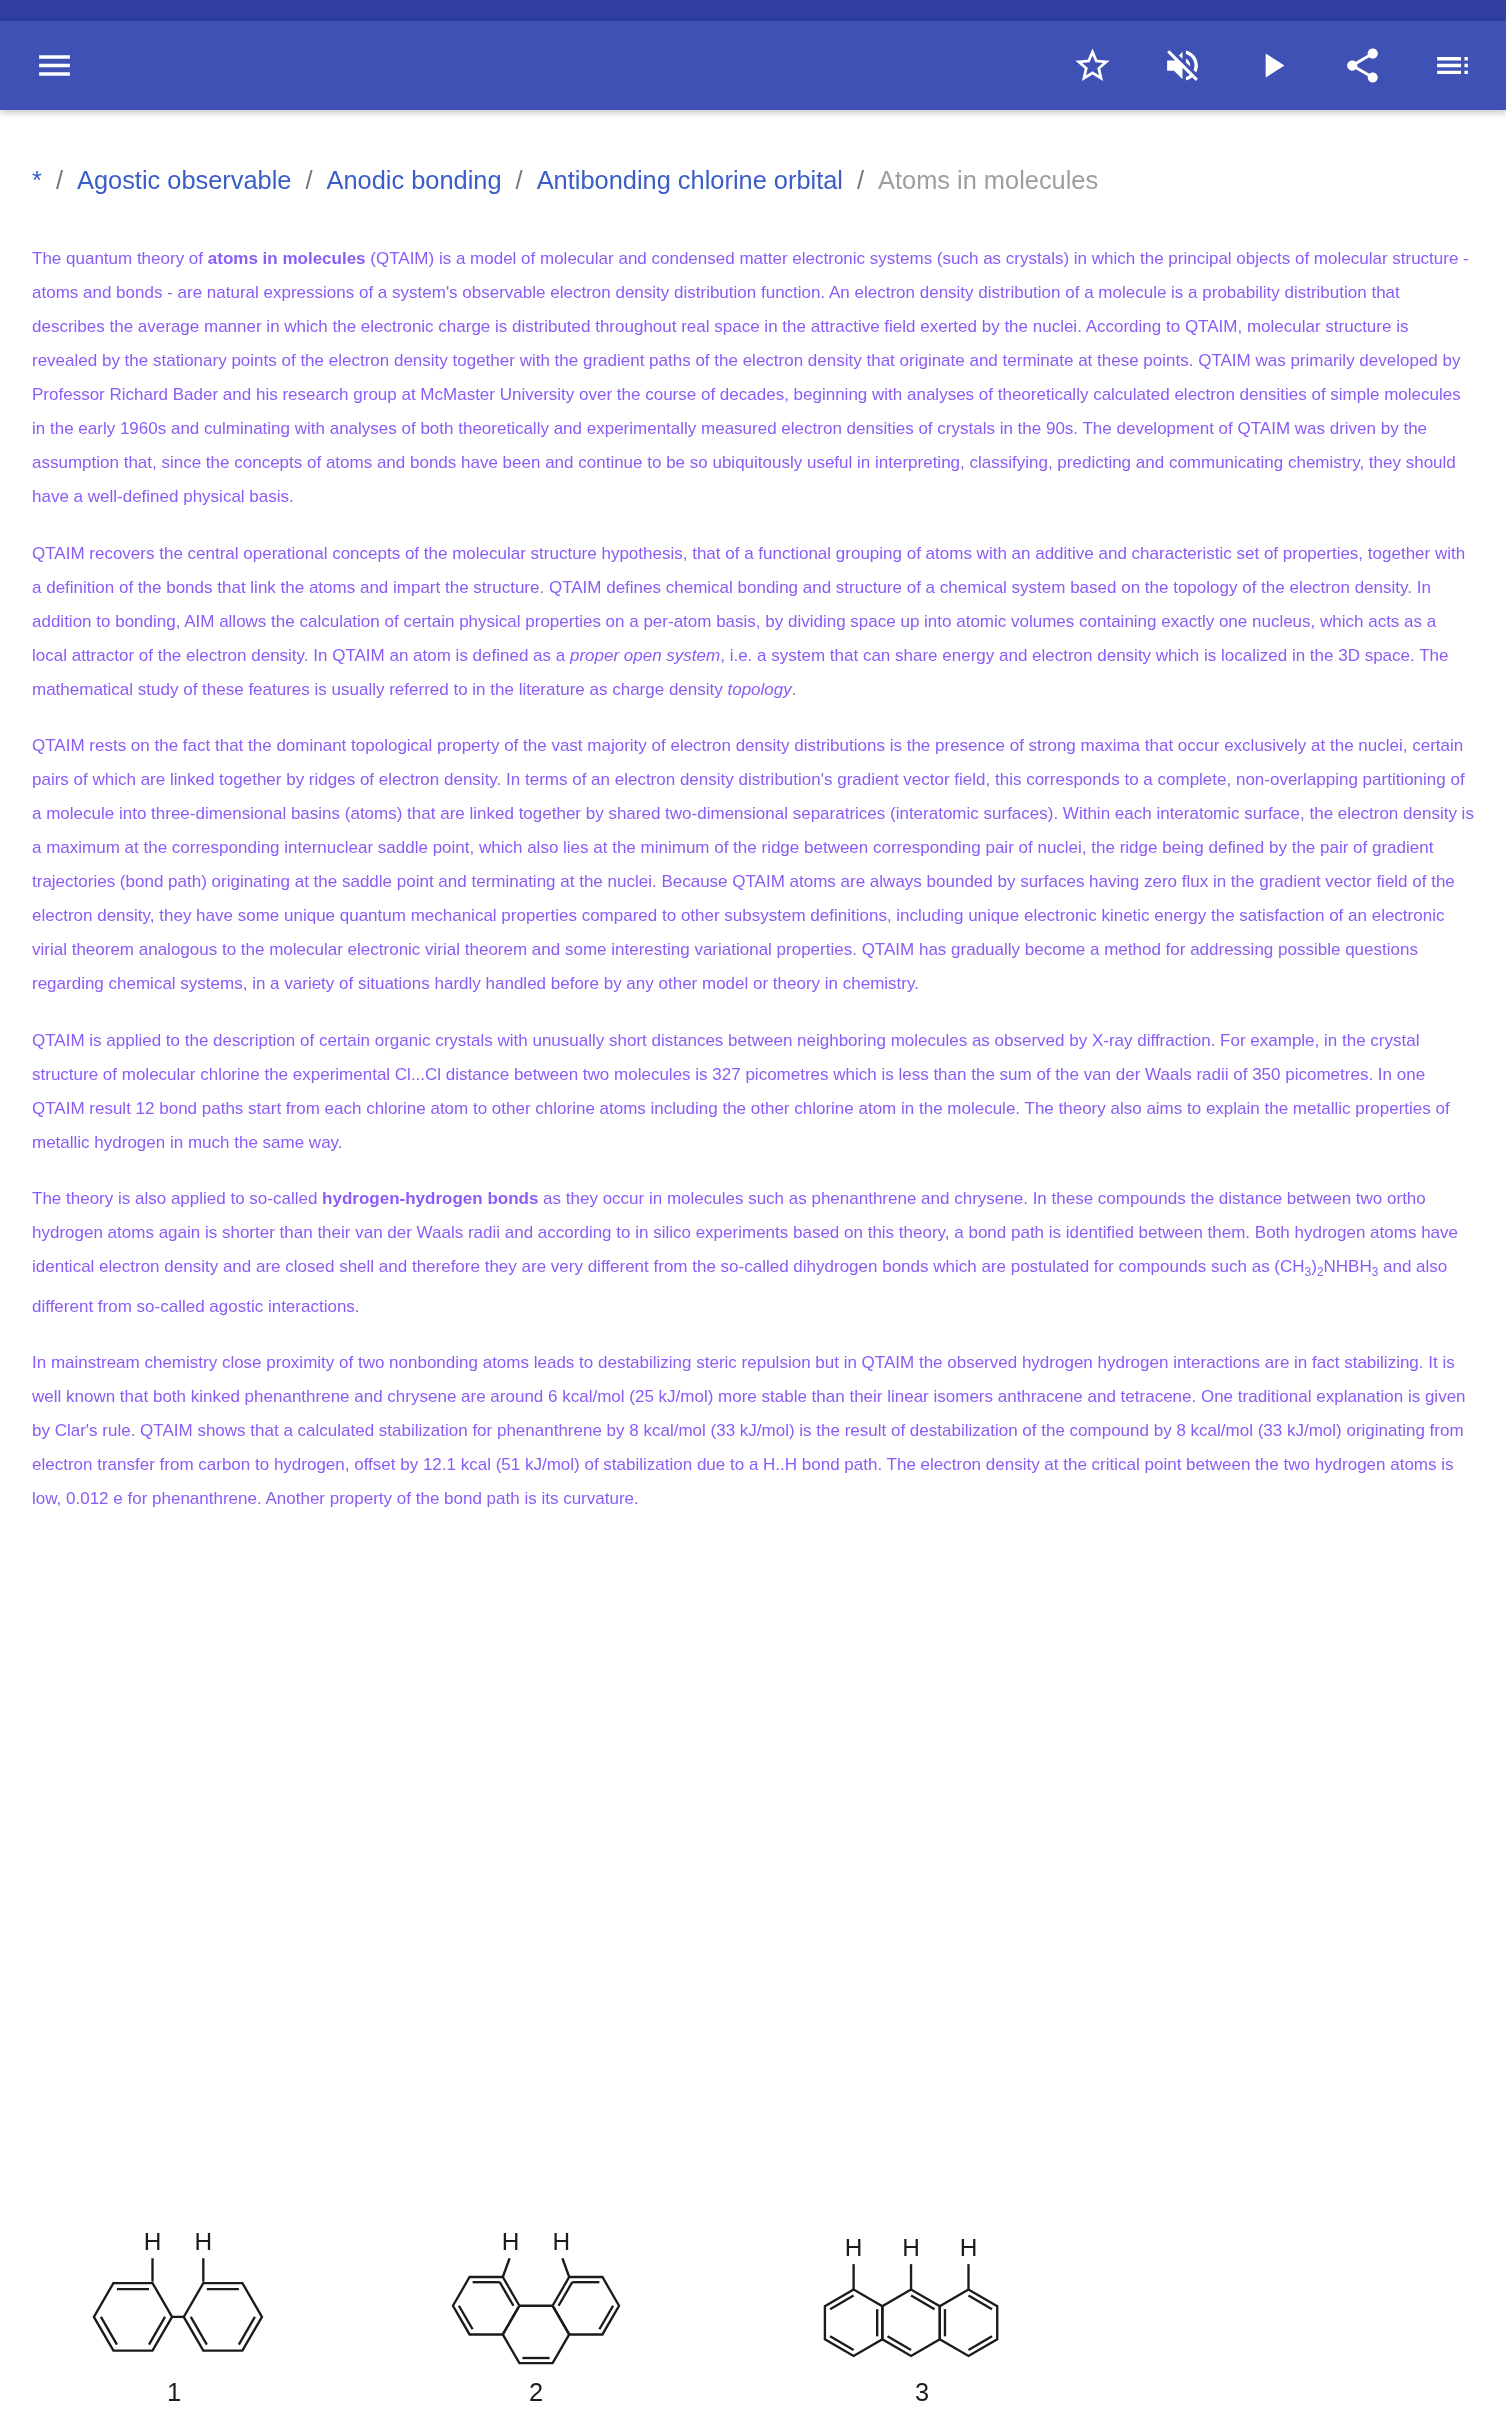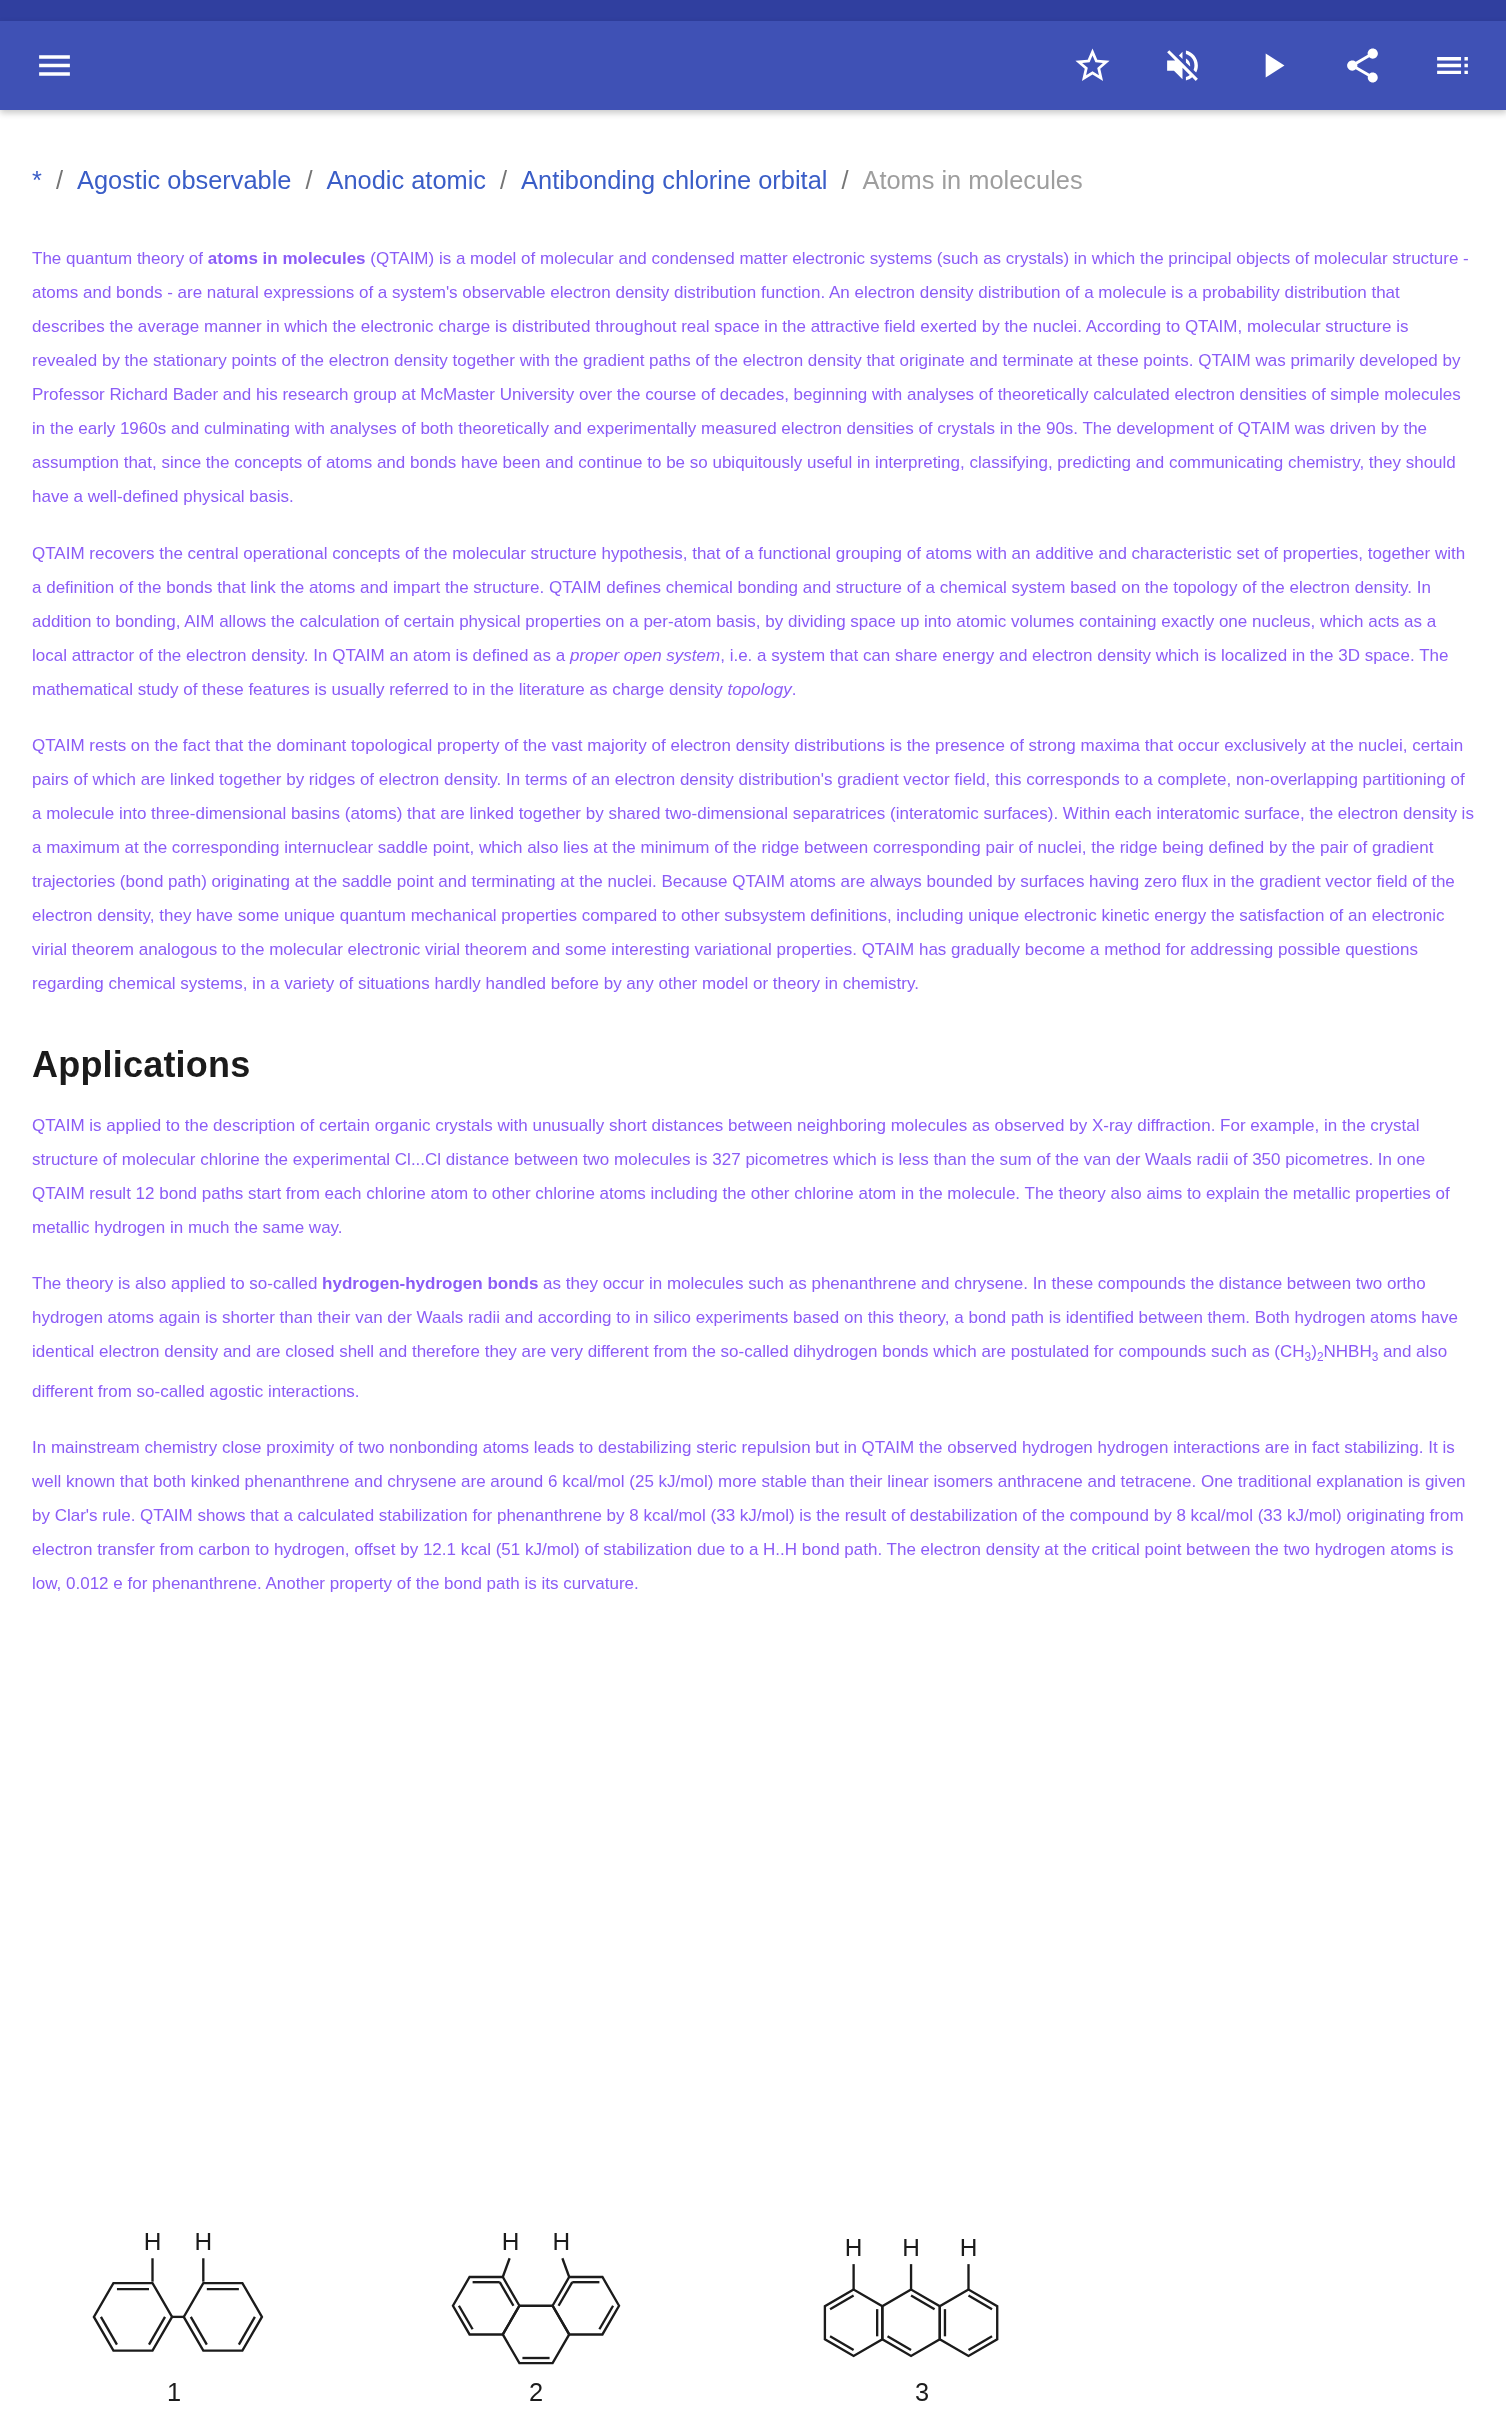--- a/index.html
+++ b/index.html
@@ -95,31 +95,30 @@
       </div>
     </div>
   </div>
 
   <div class="content">
     <div class="breadcrumb">
         <span class="crumb crumb-link">*</span>
         <span class="crumb-sep">/</span>
         <span class="crumb crumb-link">Agostic observable</span>
         <span class="crumb-sep">/</span>
-        <span class="crumb crumb-link">Anodic atomic</span>
+        <span class="crumb crumb-link">Anodic bonding</span>
         <span class="crumb-sep">/</span>
         <span class="crumb crumb-link">Antibonding chlorine orbital</span>
         <span class="crumb-sep">/</span>
         <span class="crumb crumb-current">Atoms in molecules</span>
       </div>
     <div class="article">
         <p class="para"><span>The quantum theory of </span><b>atoms in molecules</b><span> (QTAIM) is a model of molecular and condensed matter electronic systems (such as crystals) in which the principal objects of molecular structure - atoms and bonds - are natural expressions of a system's observable electron density distribution function. An electron density distribution of a molecule is a probability distribution that describes the average manner in which the electronic charge is distributed throughout real space in the attractive field exerted by the nuclei. According to QTAIM, molecular structure is revealed by the stationary points of the electron density together with the gradient paths of the electron density that originate and terminate at these points. QTAIM was primarily developed by Professor Richard Bader and his research group at McMaster University over the course of decades, beginning with analyses of theoretically calculated electron densities of simple molecules in the early 1960s and culminating with analyses of both theoretically and experimentally measured electron densities of crystals in the 90s. The development of QTAIM was driven by the assumption that, since the concepts of atoms and bonds have been and continue to be so ubiquitously useful in interpreting, classifying, predicting and communicating chemistry, they should have a well-defined physical basis.</span></p>
         <p class="para"><span>QTAIM recovers the central operational concepts of the molecular structure hypothesis, that of a functional grouping of atoms with an additive and characteristic set of properties, together with a definition of the bonds that link the atoms and impart the structure. QTAIM defines chemical bonding and structure of a chemical system based on the topology of the electron density. In addition to bonding, AIM allows the calculation of certain physical properties on a per-atom basis, by dividing space up into atomic volumes containing exactly one nucleus, which acts as a local attractor of the electron density. In QTAIM an atom is defined as a </span><i>proper open system</i><span>, i.e. a system that can share energy and electron density which is localized in the 3D space. The mathematical study of these features is usually referred to in the literature as charge density </span><i>topology</i><span>.</span></p>
         <p class="para"><span>QTAIM rests on the fact that the dominant topological property of the vast majority of electron density distributions is the presence of strong maxima that occur exclusively at the nuclei, certain pairs of which are linked together by ridges of electron density. In terms of an electron density distribution's gradient vector field, this corresponds to a complete, non-overlapping partitioning of a molecule into three-dimensional basins (atoms) that are linked together by shared two-dimensional separatrices (interatomic surfaces). Within each interatomic surface, the electron density is a maximum at the corresponding internuclear saddle point, which also lies at the minimum of the ridge between corresponding pair of nuclei, the ridge being defined by the pair of gradient trajectories (bond path) originating at the saddle point and terminating at the nuclei. Because QTAIM atoms are always bounded by surfaces having zero flux in the gradient vector field of the electron density, they have some unique quantum mechanical properties compared to other subsystem definitions, including unique electronic kinetic energy the satisfaction of an electronic virial theorem analogous to the molecular electronic virial theorem and some interesting variational properties. QTAIM has gradually become a method for addressing possible questions regarding chemical systems, in a variety of situations hardly handled before by any other model or theory in chemistry.</span></p>
-        <h2 class="section-heading">Applications</h2>
         <p class="para"><span>QTAIM is applied to the description of certain organic crystals with unusually short distances between neighboring molecules as observed by X-ray diffraction. For example, in the crystal structure of molecular chlorine the experimental Cl...Cl distance between two molecules is 327 picometres which is less than the sum of the van der Waals radii of 350 picometres. In one QTAIM result 12 bond paths start from each chlorine atom to other chlorine atoms including the other chlorine atom in the molecule. The theory also aims to explain the metallic properties of metallic hydrogen in much the same way.</span></p>
         <p class="para"><span>The theory is also applied to so-called </span><b>hydrogen-hydrogen bonds</b><span> as they occur in molecules such as phenanthrene and chrysene. In these compounds the distance between two ortho hydrogen atoms again is shorter than their van der Waals radii and according to in silico experiments based on this theory, a bond path is identified between them. Both hydrogen atoms have identical electron density and are closed shell and therefore they are very different from the so-called dihydrogen bonds which are postulated for compounds such as (CH</span><sub>3</sub><span>)</span><sub>2</sub><span>NHBH</span><sub>3</sub><span> and also different from so-called agostic interactions.</span></p>
         <p class="para"><span>In mainstream chemistry close proximity of two nonbonding atoms leads to destabilizing steric repulsion but in QTAIM the observed hydrogen hydrogen interactions are in fact stabilizing. It is well known that both kinked phenanthrene and chrysene are around 6 kcal/mol (25 kJ/mol) more stable than their linear isomers anthracene and tetracene. One traditional explanation is given by Clar's rule. QTAIM shows that a calculated stabilization for phenanthrene by 8 kcal/mol (33 kJ/mol) is the result of destabilization of the compound by 8 kcal/mol (33 kJ/mol) originating from electron transfer from carbon to hydrogen, offset by 12.1 kcal (51 kJ/mol) of stabilization due to a H..H bond path. The electron density at the critical point between the two hydrogen atoms is low, 0.012 e for phenanthrene. Another property of the bond path is its curvature.</span></p>
       </div>
   </div>
 
   <div class="figures">
 
     <div class="figure figure-1">
       <svg width="254" height="167" viewBox="0 0 260 170">

